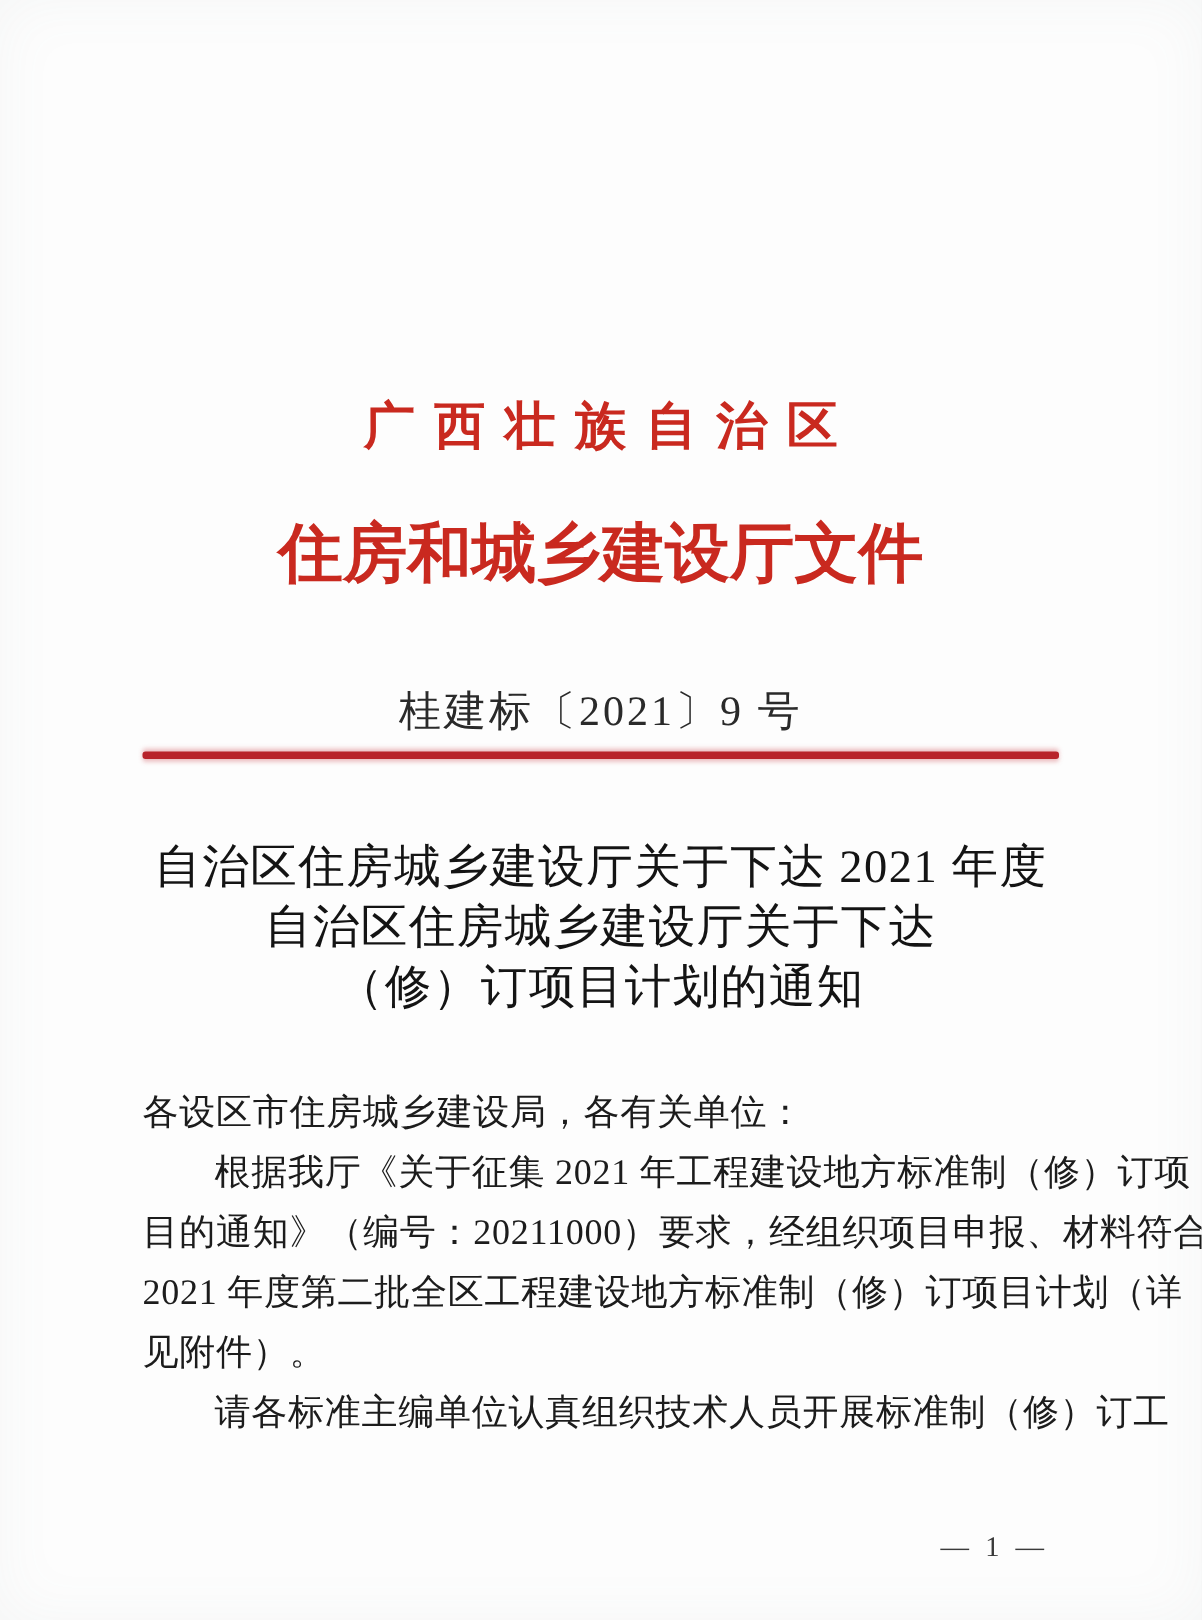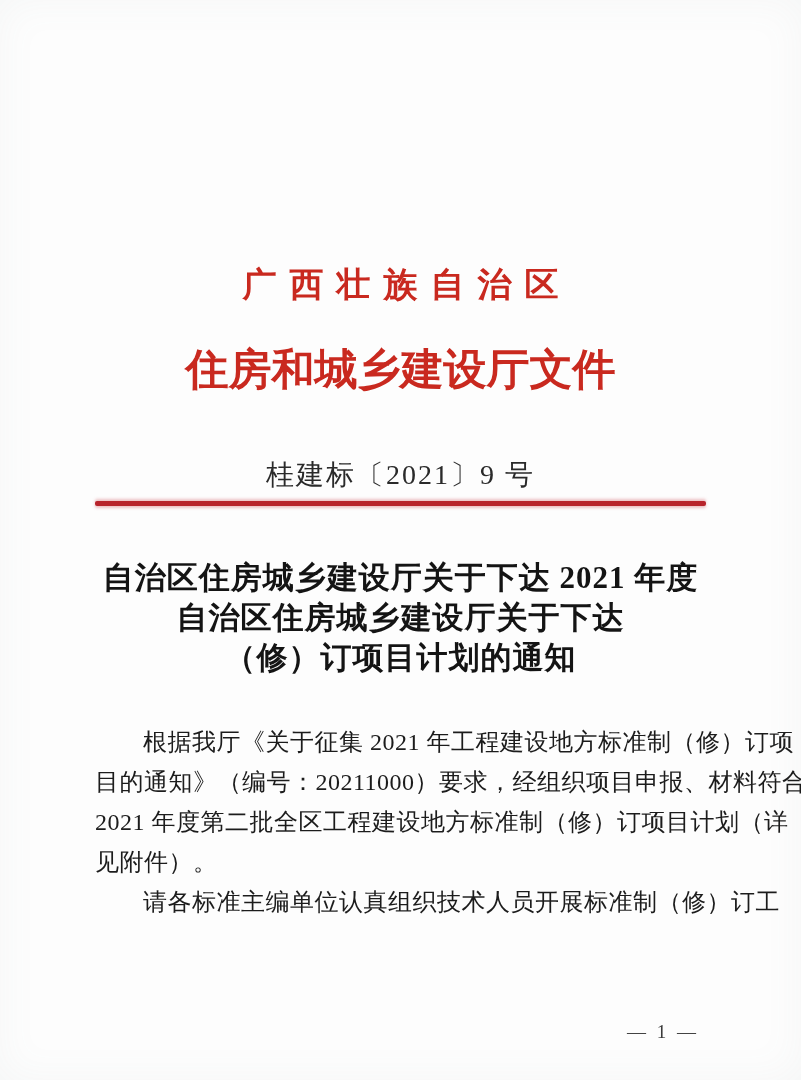--- a/index.html
+++ b/index.html
@@ -55,21 +55,21 @@
   }
   
   .doc-title {
     position: absolute;
     top: 558px; left: 50px; right: 50px;
     text-align: center;
     color: #141414;
   }
   .doc-title .t-line {
     font-size: 31px;
-    font-weight: 700;
+    font-weight: 400;
     line-height: 40px;
     letter-spacing: 1px;
   }
   
   .doc-body {
     position: absolute;
     top: 722px; left: 95px;
     width: 618px;
     color: #1c1c1c;
   }
@@ -103,20 +103,21 @@
 
   <div class="red-line" style="background: rgb(184, 35, 43);"></div>
 
   <div class="doc-title">
     <div class="t-line">自治区住房城乡建设厅关于下达 2021 年度</div>
     <div class="t-line">自治区住房城乡建设厅关于下达</div>
     <div class="t-line">（修）订项目计划的通知</div>
   </div>
 
   <div class="doc-body">
+    <div class="b-line">各设区市住房城乡建设局，各有关单位：</div>
 
     <div class="b-line indent">根据我厅《关于征集 2021 年工程建设地方标准制（修）订项</div>
     <div class="b-line">目的通知》（编号：20211000）要求，经组织项目申报、材料符合</div>
     <div class="b-line">2021 年度第二批全区工程建设地方标准制（修）订项目计划（详</div>
     <div class="b-line">见附件）。</div>
 
     <div class="b-line indent">请各标准主编单位认真组织技术人员开展标准制（修）订工</div>
   </div>
 
   <div class="page-number">— 1 —</div>

